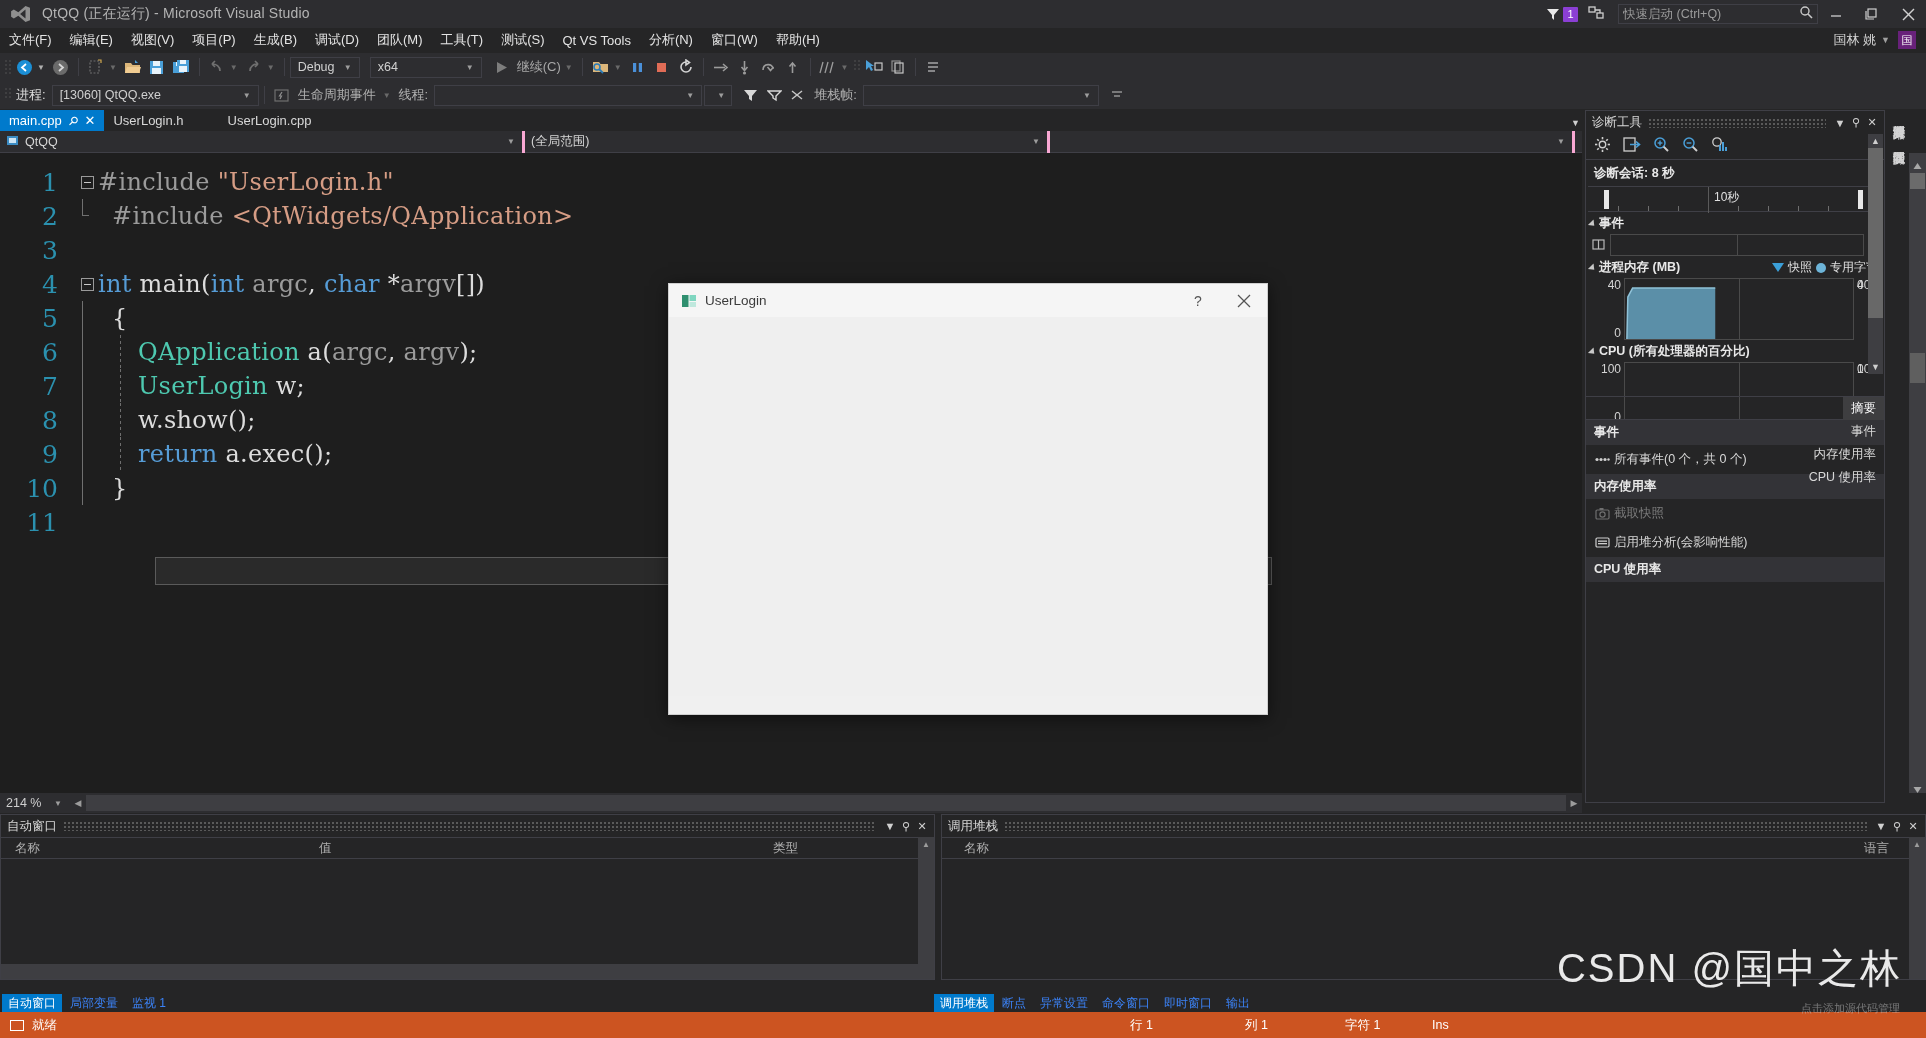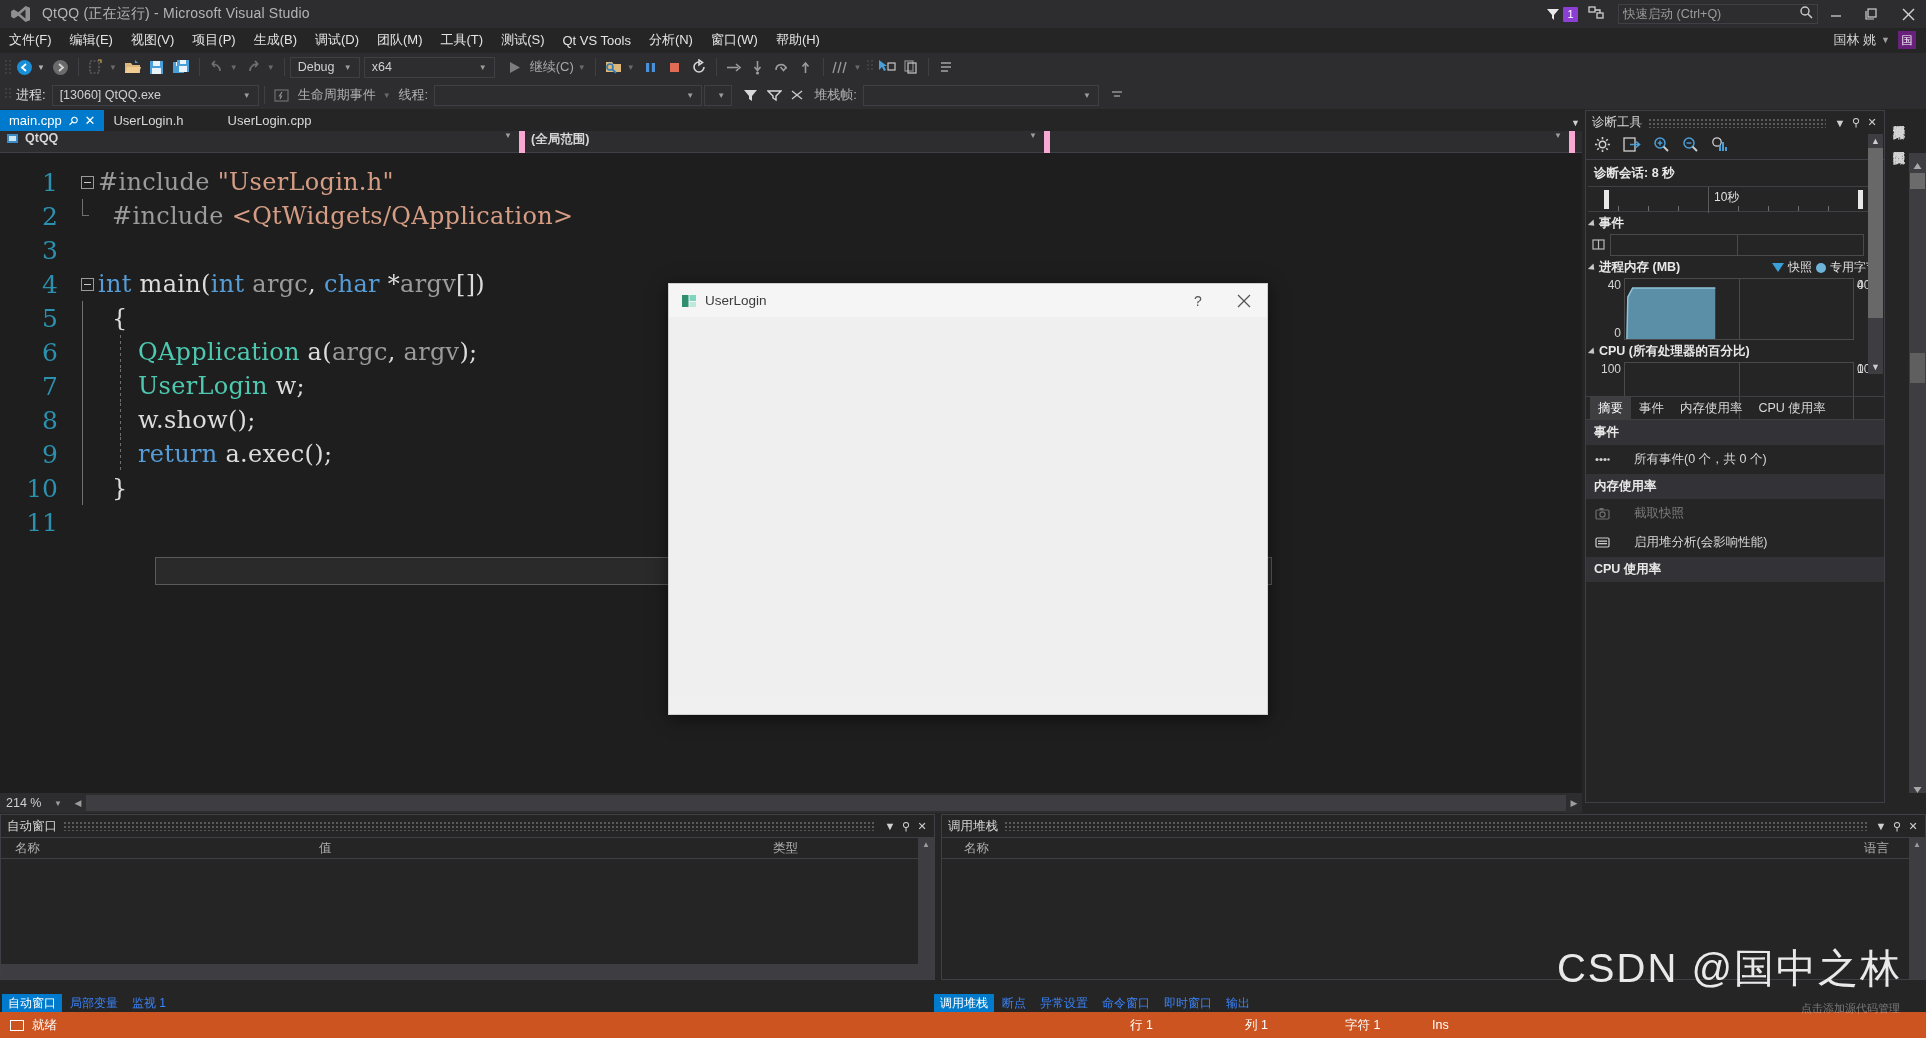--- a/index.html
+++ b/index.html
@@ -90,21 +90,21 @@
   .tab .pin { font-size: 12px; margin-left: 7px; color:#fff; transform: rotate(45deg); display:inline-block;}
   .tab .x { font-size: 13px; margin-left: 7px; color: #fff; }
   .tabstrip-right { position:absolute; right: 2px; bottom: 3px; color:#cfcfcf; font-size: 9px;}
 
   
   .navbar {
     position: absolute; left: 0; top: 131px; width: 1582px; height: 22px;
     background: #2d2d30; display: flex; align-items: center;
     border-bottom: 1px solid #3f3f46;
   }
-  .nav-combo { height: 22px; display: flex; align-items: flex-start; border-right: 6px solid #f9a8d4; font-weight: bold; }
+  .nav-combo { height: 22px; display: flex; align-items: center; border-right: 3px solid #f9a8d4; }
   .nav-combo .txt { color: #d6d6d6; font-size: 12.5px; padding-left: 6px; white-space: nowrap;}
   .nav-combo .arr { font-size: 8px; color: #9d9d9d; margin-left: auto; padding: 0 7px; }
 
   
   .editor {
     position: absolute; left: 0; top: 153px; width: 1582px; height: 640px;
     background: #1e1e1e; overflow: hidden;
   }
   .code-area { position: absolute; left: 0; top: 12px; width: 1560px; }
   .cline { height: 34px; display: flex; align-items: center; font-size: 0; }
@@ -185,25 +185,25 @@
   .gax span { position:absolute; right:3px; color:#d4d4d4; font-size:12px;}
   .gax .top { top: 0px; } .gax .bot { bottom: 0px; }
   .gplot { flex:1; border:1px solid #4a4a4a; position: relative; height: 62px; }
   .gplot .half { position:absolute; left:50%; top:0; width:1px;height:100%;background:#4a4a4a;}
   .gax2 { width: 30px; position: relative; }
   .gax2 span { position:absolute; left:3px; color:#d4d4d4; font-size:12px;}
   .diag-scroll { position:absolute; right:1px; top:23px; width:15px; height:240px; background:#3e3e42;}
   .ds-thumb { position:absolute; left:0; top:14px; width:15px; height:170px; background:#686868;}
   .ds-arrow { position:absolute; left:0; width:15px;height:14px; color:#cfcfcf; font-size:9px; display:flex;align-items:center;justify-content:center;}
 
-  .diag-tabs { display:flex; align-items:flex-start; height:23px; border-bottom:1px solid #3f3f46; padding-left:4px; }
+  .diag-tabs { display:flex; align-items:flex-end; height:23px; border-bottom:1px solid #3f3f46; padding-left:4px;flex-direction:column; }
   .diag-tab { font-size:12.5px; color:#d8d8d8; padding: 3px 8px; white-space:nowrap;}
   .diag-tab.active { background:#3e3e40; color:#fff; }
   .sum-head { background:#333337; color:#e8e8e8; font-size:12.5px; font-weight:bold; padding:4px 8px; }
-  .sum-row { display:flex; align-items:center; padding:6px 8px; color:#d8d8d8; font-size:12.5px; gap:24px;}
+  .sum-row { display:flex; align-items:center; padding:6px 8px; color:#d8d8d8; font-size:12.5px; gap:4px;}
   .sum-row.dim { color:#7d7d7d; }
   .sum-ico { width:16px; display:flex; align-items:center; justify-content:center; }
 
   
   .vtabs { position:absolute; left:1888px; top:110px; width:22px; height:440px; }
   .vtab { width:22px; color:#d4d4d4; font-size:12.5px; writing-mode: vertical-rl;
           text-orientation: upright; padding: 6px 3px; letter-spacing: 0px; white-space: nowrap;}
 
   
   .bp { position: absolute; background: #252526; border: 1px solid #3f3f46; }
@@ -400,21 +400,21 @@
       <svg width="17" height="17" viewBox="0 0 17 17">
           <path d="M5 12 C5 7 9 5 13 5 M13 5 L10 2 M13 5 L10 8" fill="none" stroke="#707070" stroke-width="1.7"></path>
         </svg>
     </span>
     <span class="tb-caret dim">▼</span>
     <span class="tb-sep"></span>
     <span class="combo" style="width:70px">
       <span class="cv">Debug</span>
       <span class="ca">▼</span>
     </span>
-    <span class="combo" style="width:131px; margin-left:4px">
+    <span class="combo" style="width:112px; margin-left:10px">
       <span class="cv">x64</span>
       <span class="ca">▼</span>
     </span>
     <span class="tb-btn" style="margin-left:8px">
       <svg width="15" height="15" viewBox="0 0 15 15">
           <path d="M3 2 L13 7.5 L3 13 Z" fill="#7d7d7d"></path>
         </svg>
     </span>
     <span class="tb-label dim">继续(C)</span>
     <span class="tb-caret dim">▼</span>

